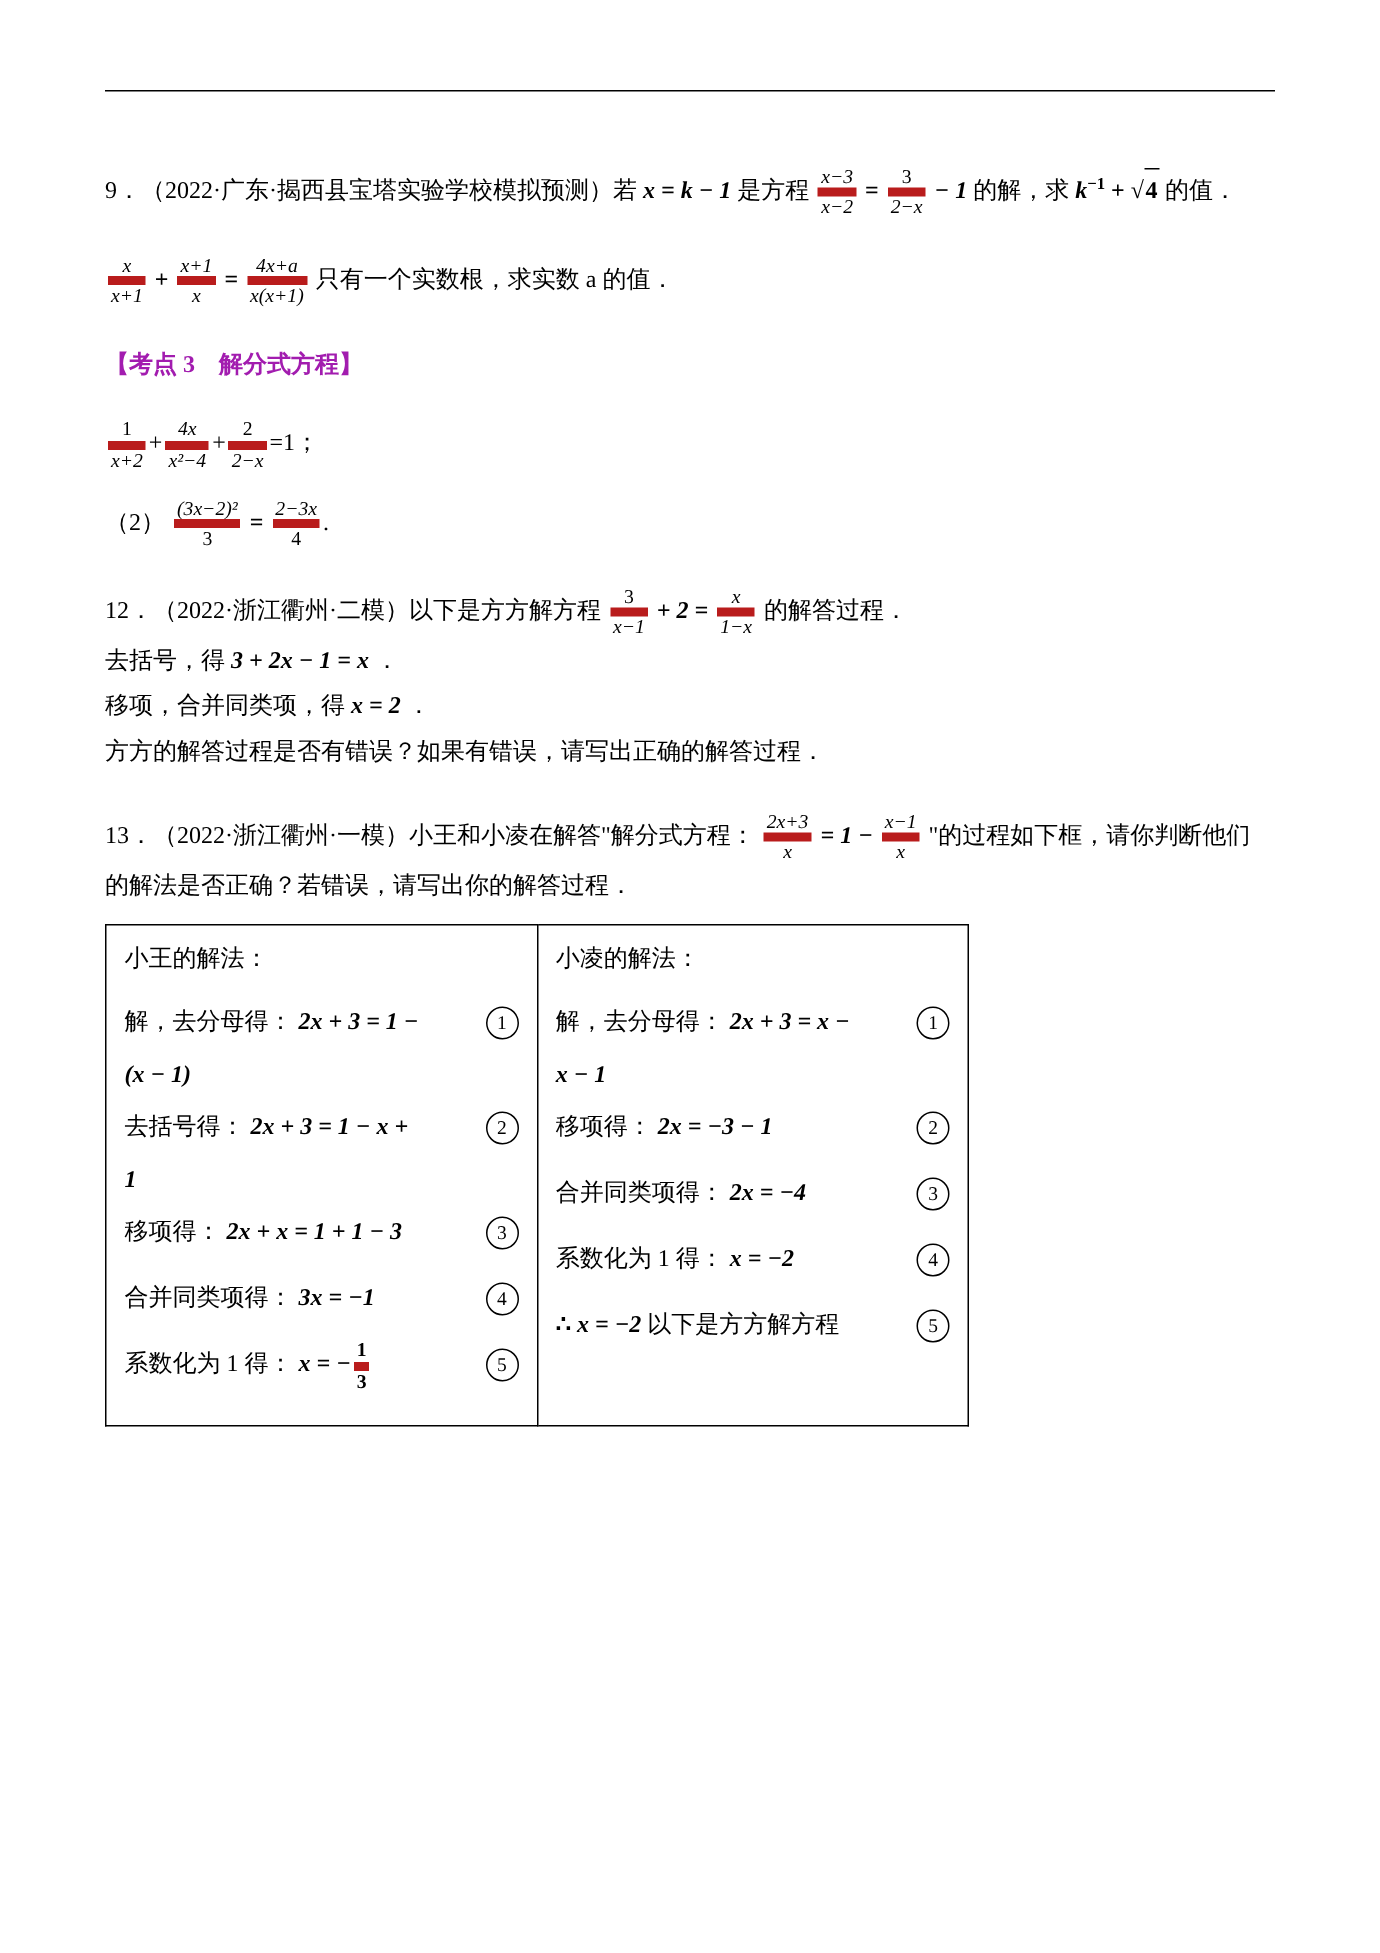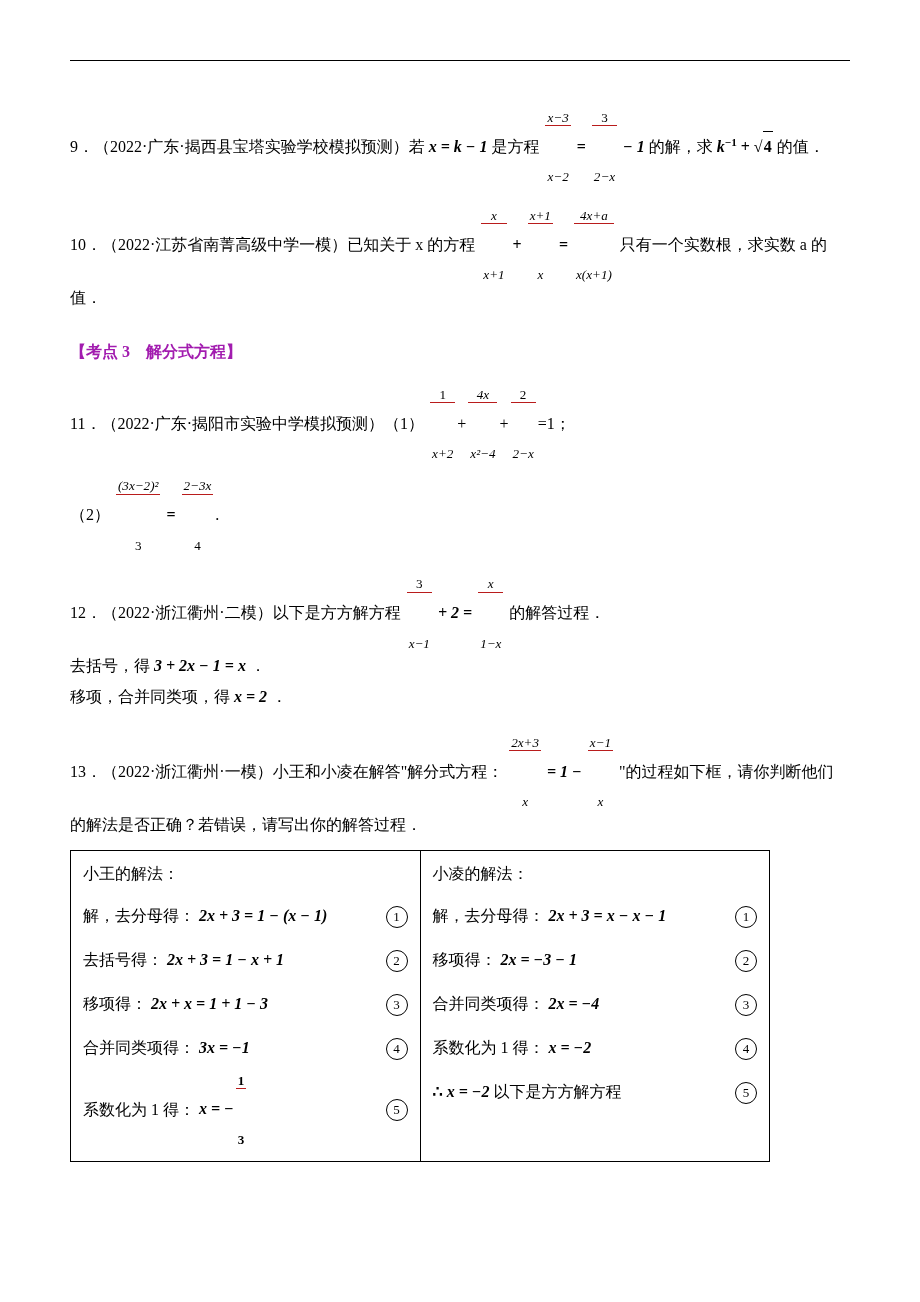--- a/index.html
+++ b/index.html
@@ -38,27 +38,26 @@
     vertical-align: middle;
     text-align: center;
     font-family: "Cambria Math", "Times New Roman", serif;
     font-style: italic;
     line-height: 1.1;
     font-size: 0.82em;
     padding: 0 2px;
   }
   .frac .num {
     display: block;
-    border-bottom: 1px solid #b91c1c;
+    border-bottom: 6px solid #b91c1c;
     padding: 0 2px;
   }
   .frac .den {
     display: block;
     padding: 0 2px;
-    margin-top: 44px;
   }
   .sqrt {
     display: inline-block;
     position: relative;
     font-family: "Cambria Math", serif;
   }
   .sqrt::before {
     content: "√";
     font-style: normal;
   }
@@ -74,21 +73,21 @@
     border: 1px solid #000;
     border-radius: 50%;
     text-align: center;
     line-height: 19px;
     font-size: 13px;
     font-family: "SimSun", serif;
     font-style: normal;
   }
   table.compare {
     border-collapse: collapse;
-    width: 700px;
+    width: 576px;
     margin-top: 10px;
   }
   table.compare td {
     border: 1px solid #000;
     vertical-align: top;
     padding: 8px 12px 14px 12px;
     width: 50%;
   }
   .step-row {
     display: flex;
@@ -121,21 +120,20 @@
   </span>
   <span class="math"> − 1</span>
   <span>的解，求</span>
   <span class="math"><span>k</span><sup class="upright">−1</sup></span>
   <span class="math upright"> + </span>
   <span class="math sqrt"><span class="radicand upright">4</span></span>
   <span>的值．</span>
 </div>
 
 <div class="problem">
-  <span>10．（2022·江苏省南菁高级中学一模）已知关于 x 的方程</span>
   <span class="frac">
     <span class="num">x</span>
     <span class="den">x+1</span>
   </span>
   <span class="math upright"> + </span>
   <span class="frac">
     <span class="num">x+1</span>
     <span class="den">x</span>
   </span>
   <span class="math upright"> = </span>
@@ -143,21 +141,20 @@
     <span class="num">4x+a</span>
     <span class="den">x(x+1)</span>
   </span>
   <span>只有一个实数根，求实数 a 的值．</span>
 </div>
 
 <div class="section-heading">【考点 3　解分式方程】</div>
 
 <div class="problem">
   <div>
-    <span>11．（2022·广东·揭阳市实验中学模拟预测）（1）</span>
     <span class="frac">
       <span class="num upright">1</span>
       <span class="den">x+2</span>
     </span><span class="upright">+</span><span class="frac">
       <span class="num">4x</span>
       <span class="den">x²−4</span>
     </span><span class="upright">+</span><span class="frac">
       <span class="num upright">2</span>
       <span class="den">2−x</span>
     </span><span>=1；</span>
@@ -193,20 +190,21 @@
   <div>
     <span>去括号，得</span>
     <span class="math">3 + 2x − 1 = x</span>
     <span>．</span>
   </div>
   <div>
     <span>移项，合并同类项，得</span>
     <span class="math">x = 2</span>
     <span>．</span>
   </div>
+  <div>方方的解答过程是否有错误？如果有错误，请写出正确的解答过程．</div>
 </div>
 
 <div class="problem">
   <div>
     <span>13．（2022·浙江衢州·一模）小王和小凌在解答"解分式方程：</span>
     <span class="frac">
       <span class="num">2x+3</span>
       <span class="den">x</span>
     </span>
     <span class="math"> = 1 − </span>

